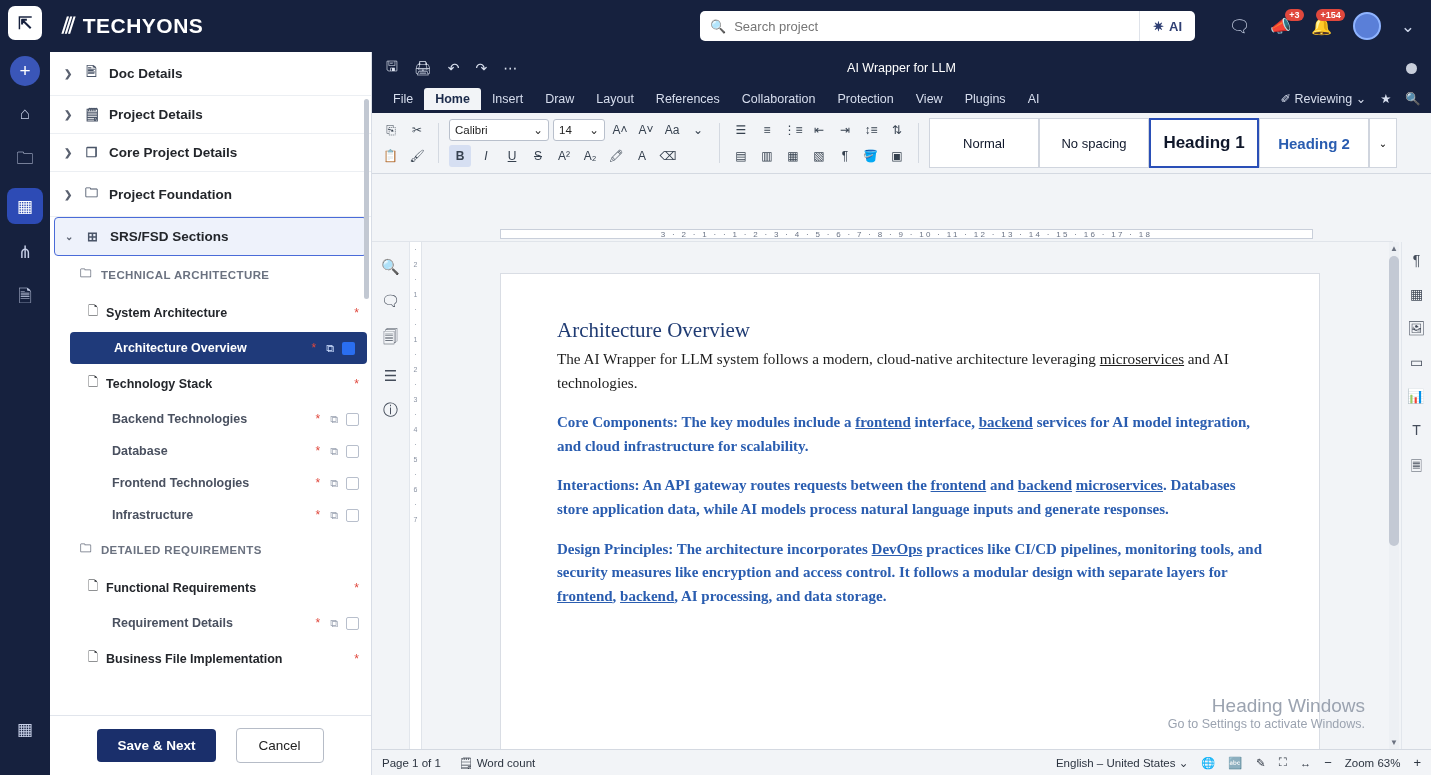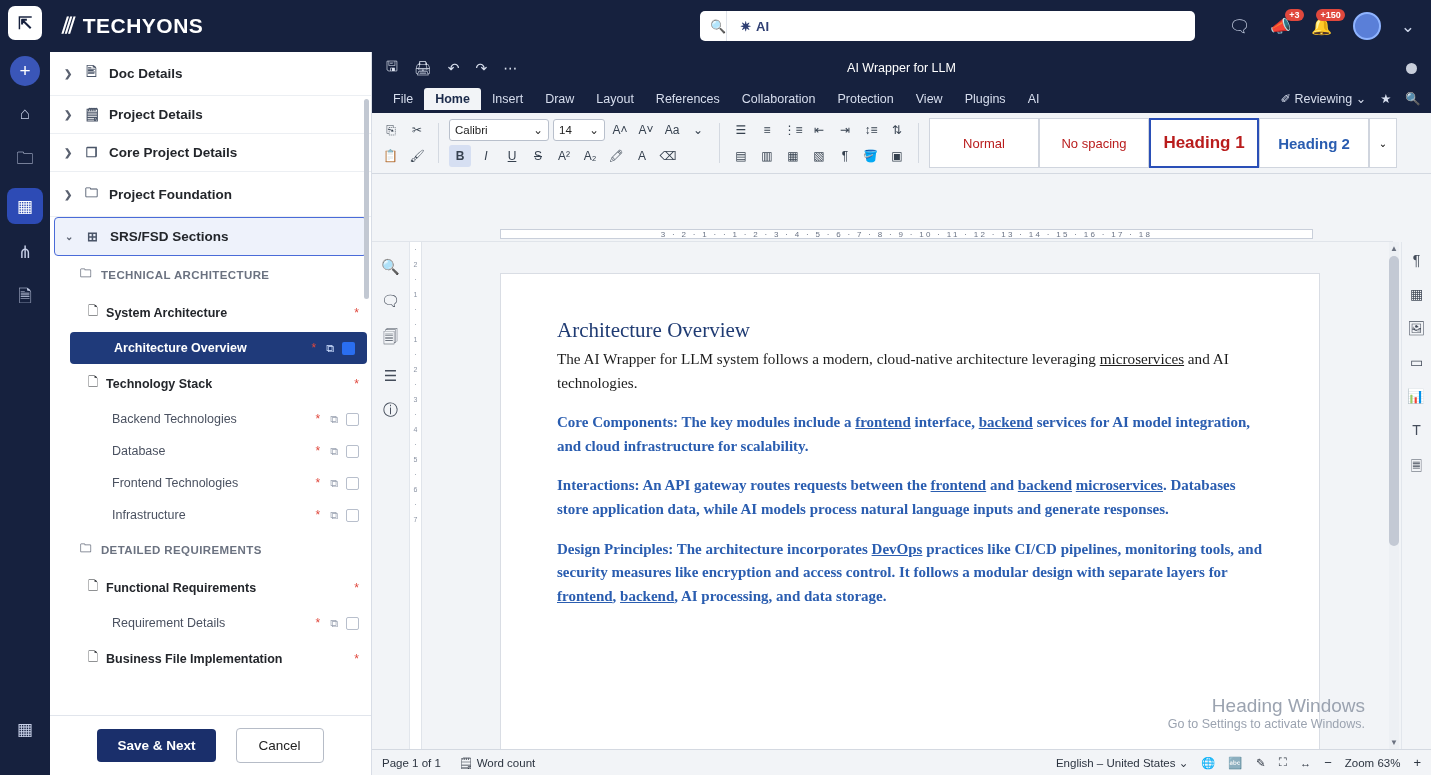--- a/index.html
+++ b/index.html
@@ -83,21 +83,21 @@
     padding: 9px 12px 9px 38px;
     font-size: 12.5px; color: #23262b; cursor: pointer;
     position: relative;
   }
   .sb-item.sub { padding-left: 62px; color:#4a5160; }
   .sb-item.active {
     background: #1f3a7a; color: #fff; border-radius: 4px;
     margin: 0 4px 0 20px; padding-left: 44px;
   }
   .sb-item .lbl { flex: 1; font-weight: 600; }
-  .sb-item.sub .lbl { font-weight: 400; }
+  .sb-item.sub .lbl { font-weight: 700; }
   .star { color: #e0483d; font-size: 12px; margin-left: 2px;}
   .act-ic { font-size: 11px; color: #9aa2b1; margin-left: 2px; }
   .sb-item.active .act-ic { color: #cfe0ff; }
   .chk-blue { width:13px;height:13px;border-radius:2px;background:#2a6ef0;display:inline-block;}
   .chk-gray { width:13px;height:13px;border-radius:2px;border:1px solid #b8bfcc;display:inline-block;}
 
   .sb-foot {
     border-top: 1px solid #e1e5ec; padding: 12px 14px;
     display: flex; gap: 20px; align-items: center; justify-content: center;
     background: #fff;
@@ -184,21 +184,21 @@
   .sel {
     height: 22px; border: 1px solid #b9c0cc; background: #fff; border-radius: 3px;
     font-size: 11.5px; display: flex; align-items: center; justify-content: space-between;
     padding: 0 5px; color: #222; cursor: pointer;
   }
   .divider { width: 1px; height: 40px; background: #d4d9e1; margin: 0 4px; }
   .styles { display: flex; align-items: stretch; gap: 0; height: 50px; }
   .style-box {
     width: 110px; border: 1px solid #d0d5de; background: #fff;
     display: flex; align-items: center; justify-content: center;
-    font-size: 13px; color: #b91c1c; cursor: pointer;
+    font-size: 13px; color: #0f172a; cursor: pointer;
   }
   .style-box.h1 { font-size: 17px; font-weight: bold; border: 2px solid #2a4fb7; }
   .style-box.h2 { font-size: 15px; font-weight: bold; color: #2a5db0; }
   .style-more { width: 28px; border: 1px solid #d0d5de; background:#fff; display:flex;align-items:center;justify-content:center;font-size:10px;cursor:pointer;}
 
   .ruler {
     position: absolute; left: 0; right: 38px; top: 174px; height: 16px;
     background: #f2f4f7; border-bottom: 1px solid #e0e4ea;
   }
   .ruler-inner {
@@ -289,33 +289,34 @@
   </div>
 
   <div class="topbar">
     <div class="brand">
       <span class="brand-mark">⫻</span>
       <span>TECHYONS</span>
     </div>
 
     <div class="search-wrap">
       <span class="search-ic">🔍</span>
+      <input placeholder="Search project" style="">
       <div class="ai-btn">
         <span>✷</span>
         <span>AI</span>
       </div>
     </div>
 
     <div class="top-icons">
       <div class="ti">🗨</div>
       <div class="ti">📣
         <span class="badge">+3</span>
       </div>
       <div class="ti">🔔
-        <span class="badge">+150</span>
+        <span class="badge">+154</span>
       </div>
       <div class="avatar"></div>
       <div class="ti">⌄</div>
     </div>
   </div>
 
   <div class="sidebar">
     <div class="sb-head">
       <span class="sb-back">←</span>
       <span class="sb-title">AI Wrapper for LLM</span>

